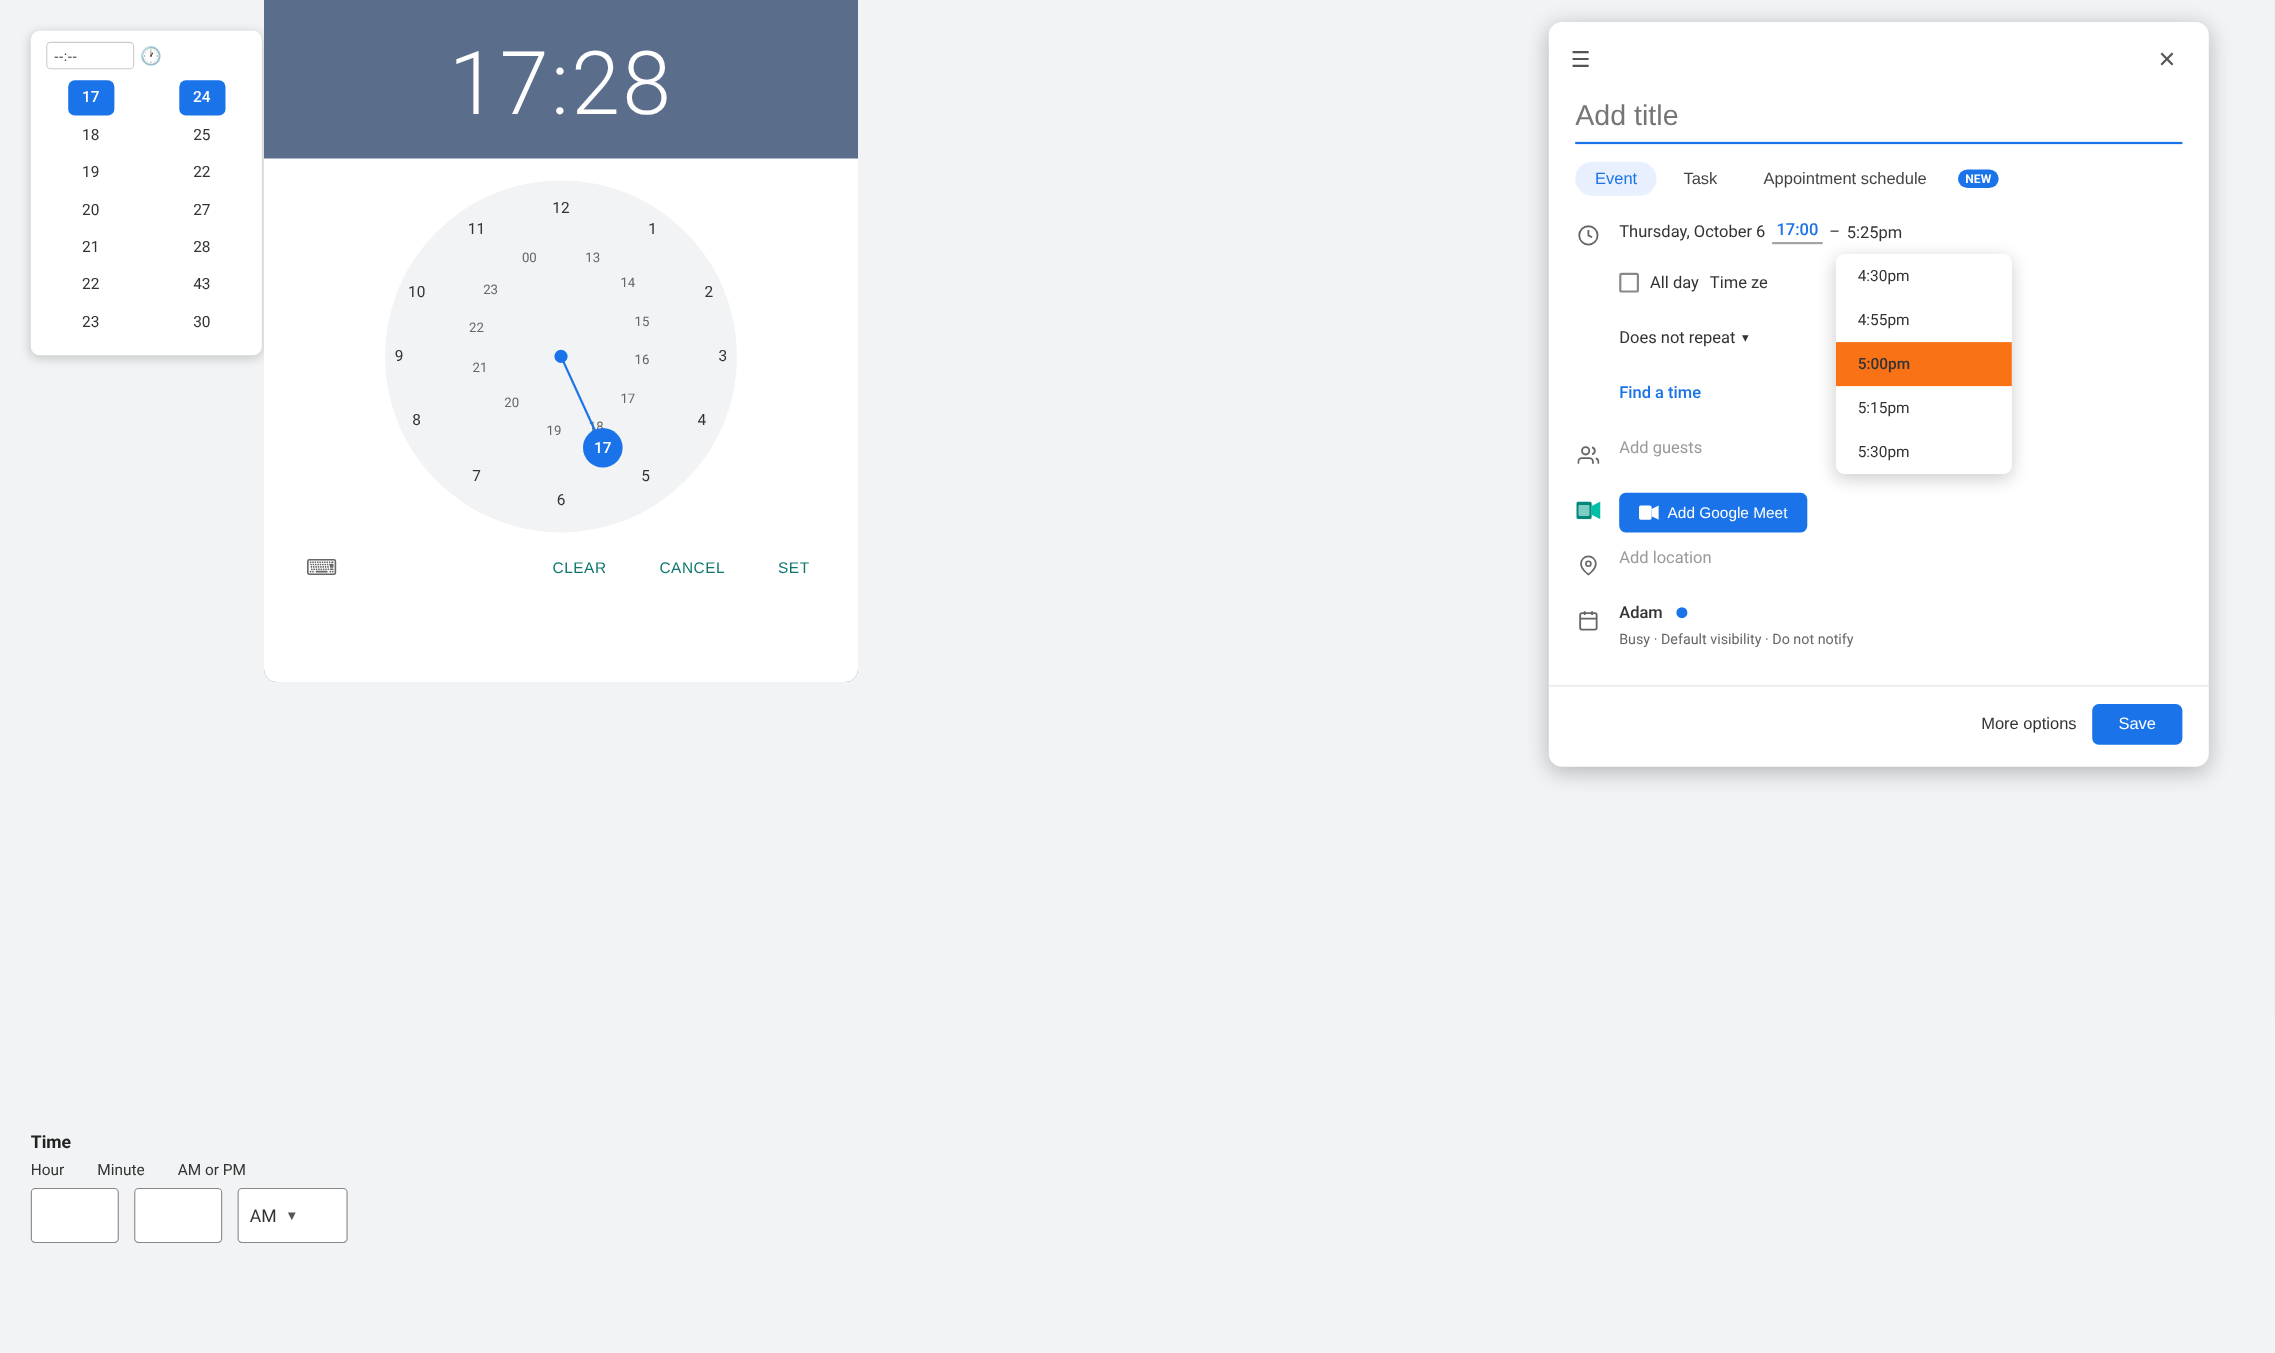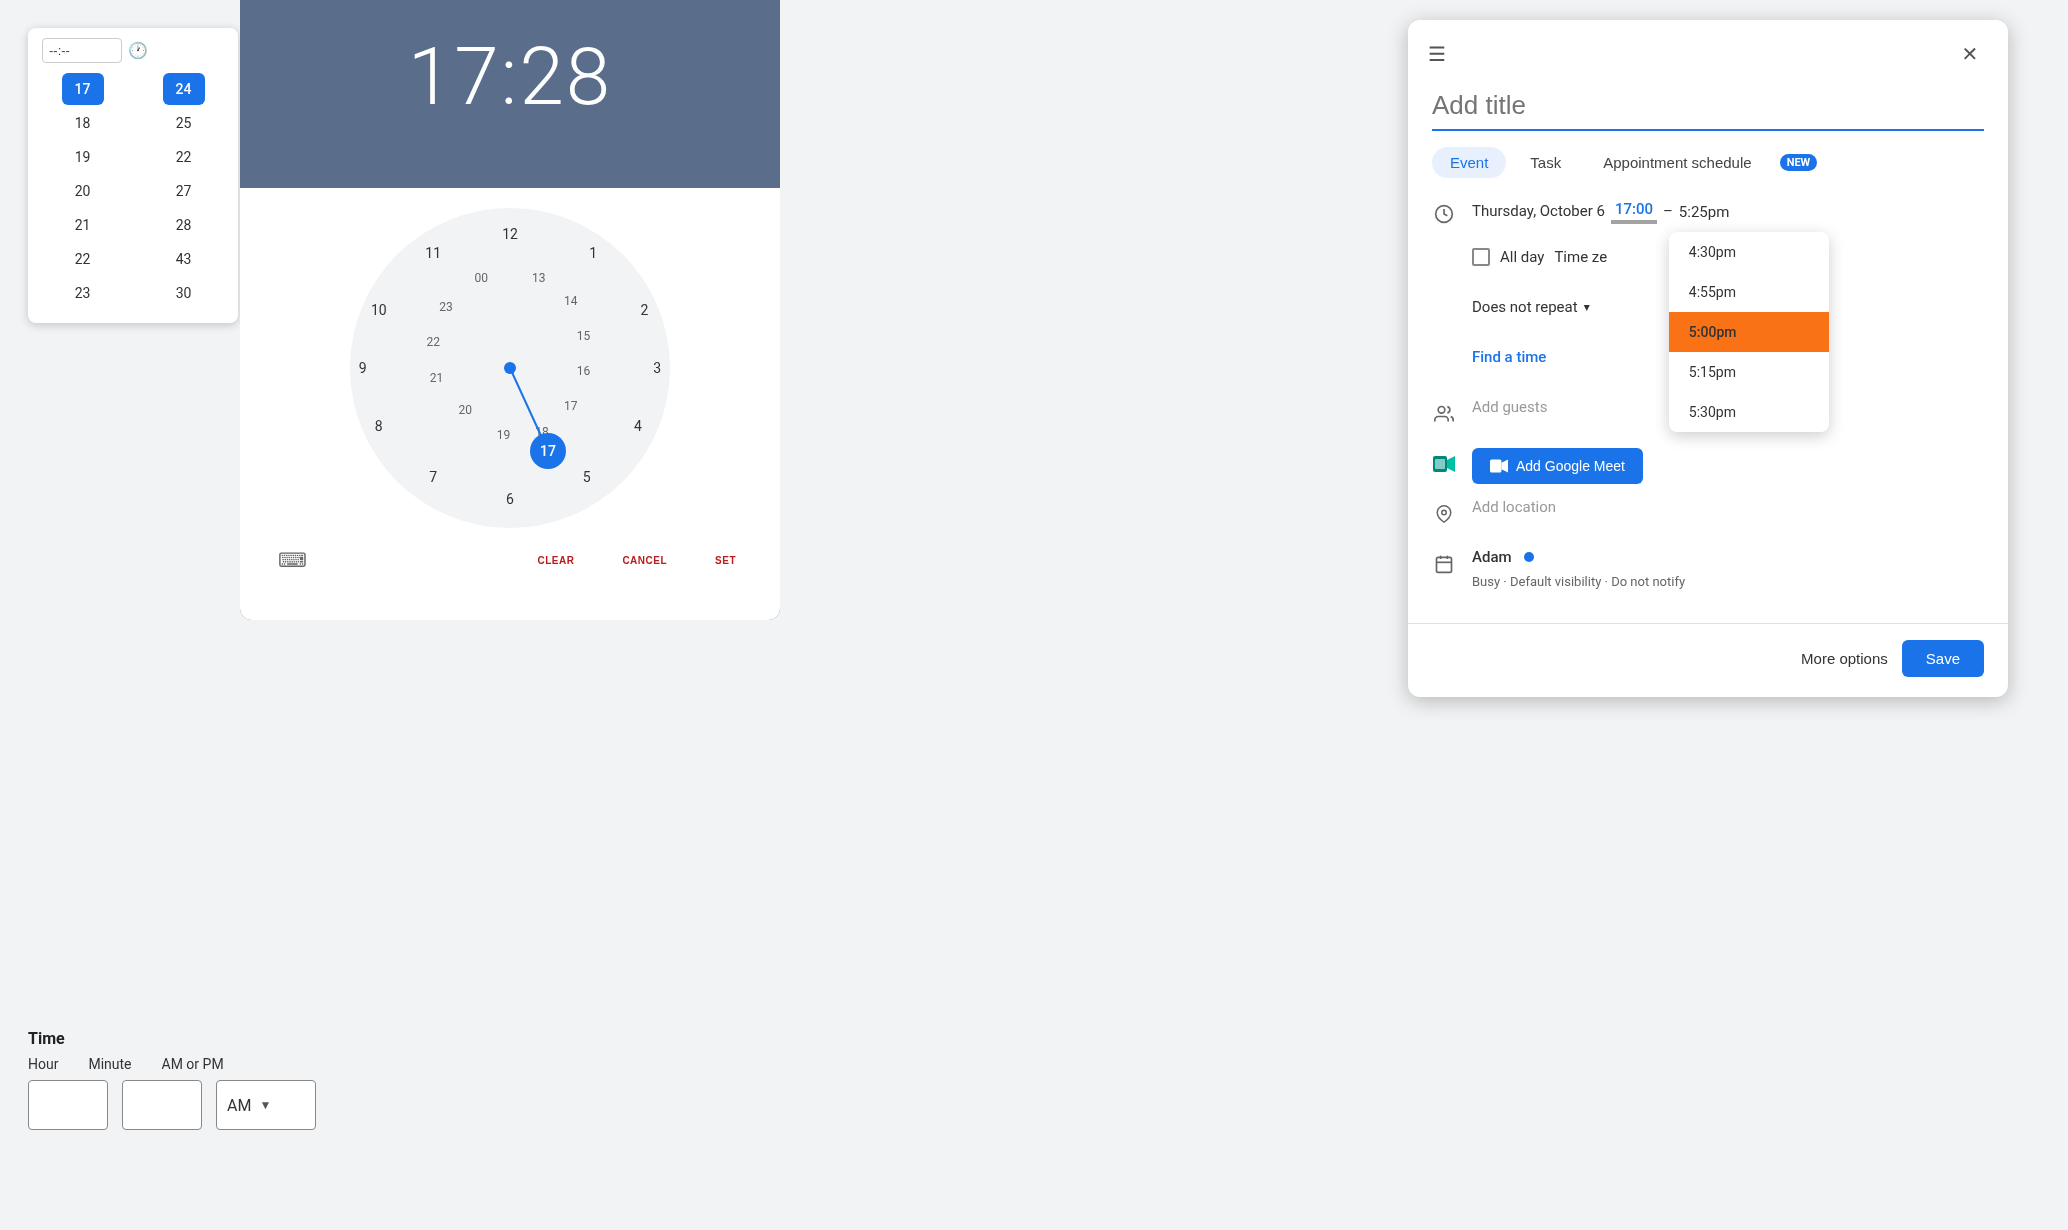--- a/index.html
+++ b/index.html
@@ -83,21 +83,20 @@
       position: absolute;
       top: 0;
       left: 240px;
       width: 540px;
       height: 620px;
       background: #5a6e8c;
       border-radius: 0 0 12px 12px;
       z-index: 10;
       display: flex;
       flex-direction: column;
-      gap: 44px;
     }
     .clock-time-display {
       text-align: center;
       padding: 30px 20px 20px;
       color: white;
       font-size: 80px;
       font-weight: 300;
       letter-spacing: 2px;
     }
     .clock-face-area {
@@ -154,23 +153,23 @@
       cursor: pointer;
       font-size: 20px;
       color: #666;
     }
     .clock-action-btns {
       display: flex;
       gap: 20px;
     }
     .clock-action-btn {
       padding: 8px 14px;
-      font-size: 10px;
-      font-weight: 700;
-      color: #b91c1c;
+      font-size: 14px;
+      font-weight: 400;
+      color: #0f766e;
       background: none;
       border: none;
       cursor: pointer;
       border-radius: 4px;
       letter-spacing: 0.5px;
     }
 
     
     .bottom-time-section {
       position: absolute;
@@ -311,21 +310,21 @@
       flex-wrap: wrap;
       gap: 6px;
     }
     .date-text {
       font-size: 15px;
       color: #333;
     }
     .time-badge {
       font-size: 15px;
       color: #1a73e8;
-      border-bottom: 4px solid #a3a3a3;
+      border-bottom: 2px solid #a3a3a3;
       padding: 2px 4px;
       cursor: pointer;
       font-weight: 500;
     }
     .time-dash {
       font-size: 15px;
       color: #333;
     }
     .end-time-text {
       font-size: 15px;

